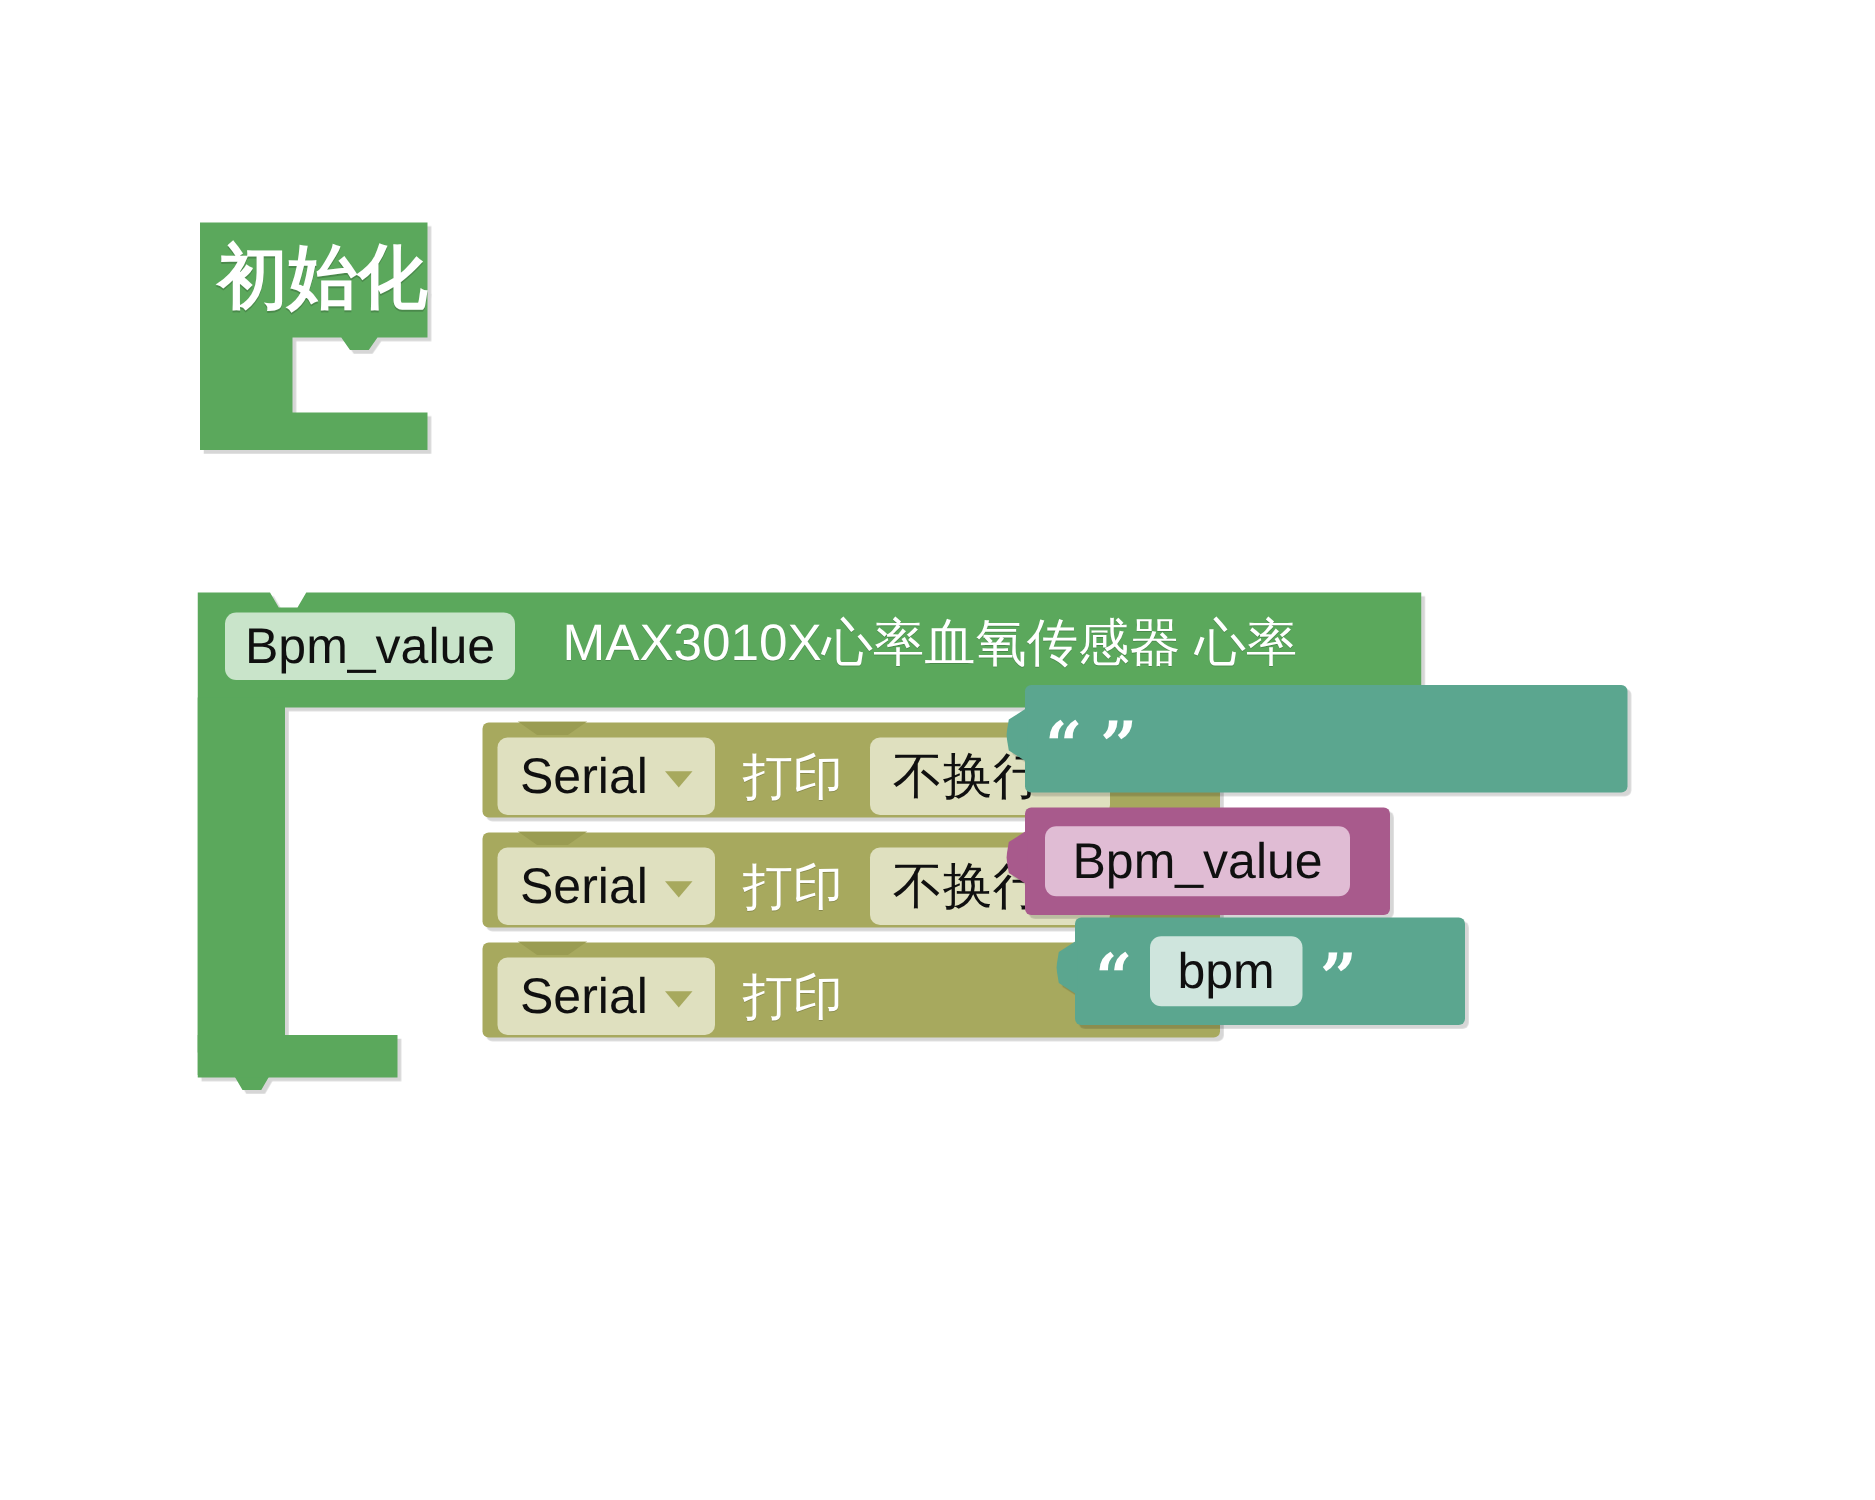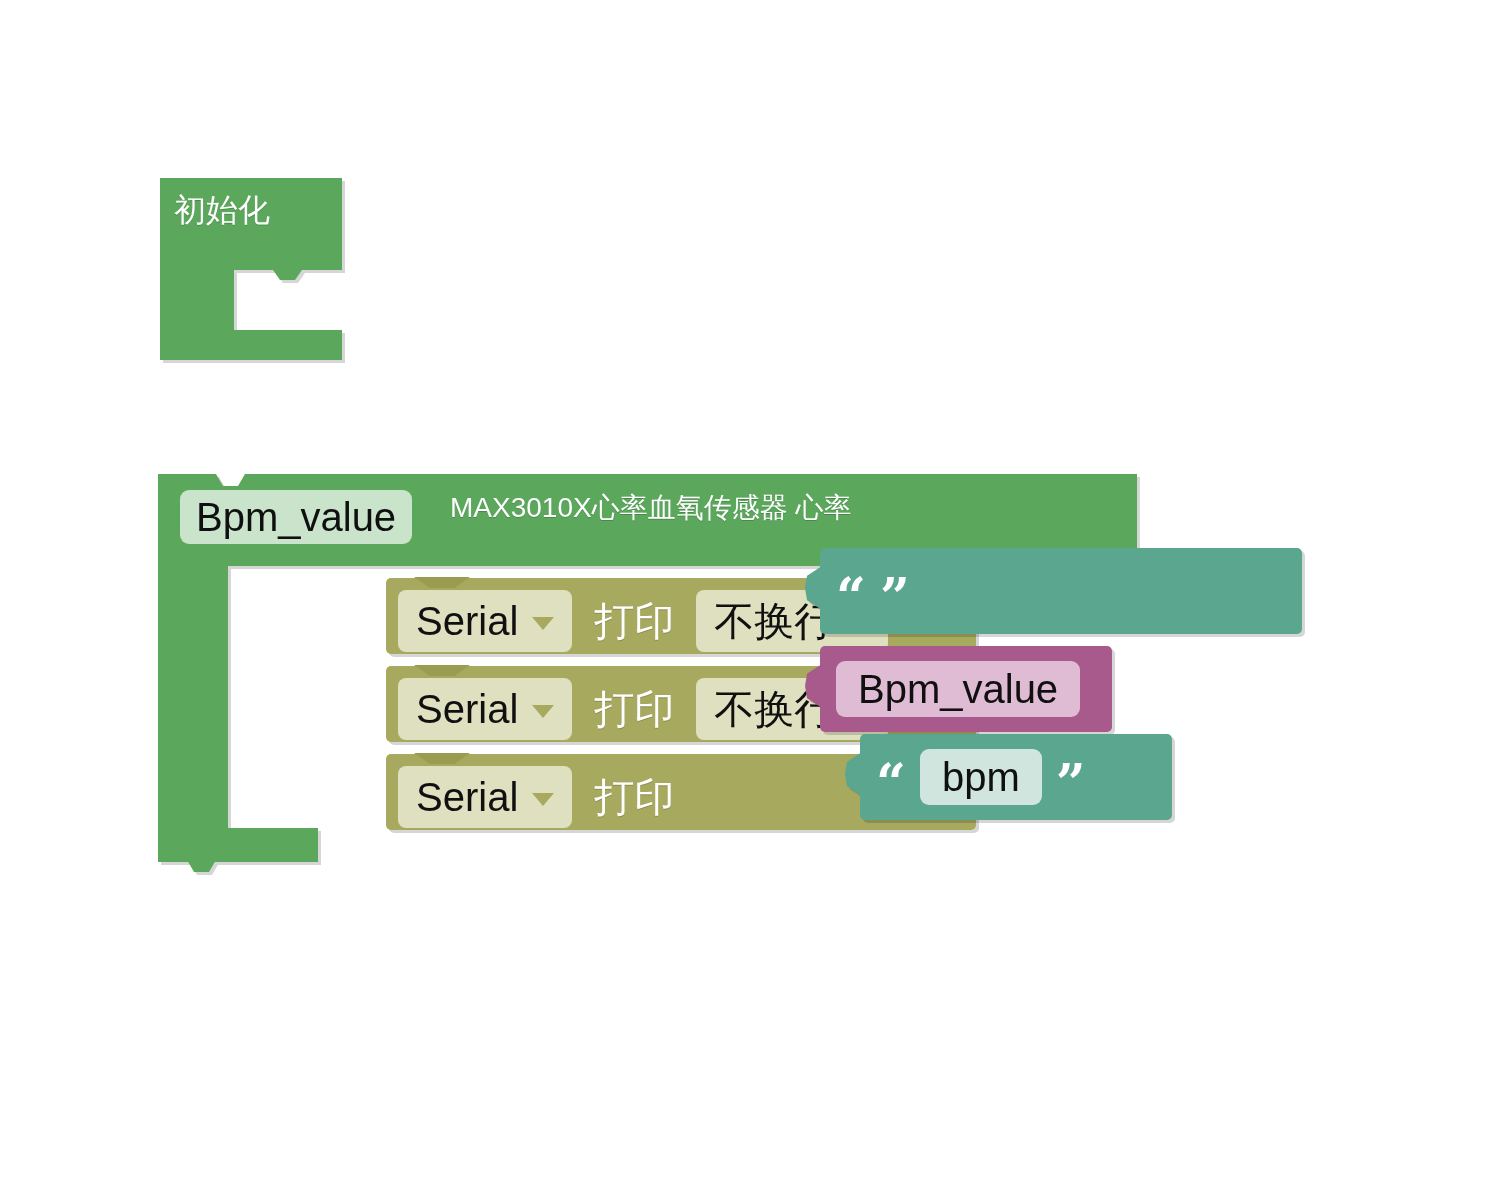--- a/index.html
+++ b/index.html
@@ -28,21 +28,21 @@
     box-sizing: border-box;
   }
 
   .shadow {
     filter: drop-shadow(3px 3px 0px rgba(0,0,0,0.16));
   }
 
   
   .blk-label {
     color: #ffffff;
-    font-size: 28px;
+    font-size: 41px;
     line-height: 1;
     white-space: nowrap;
     text-shadow: 0 1px 0 rgba(0,0,0,0.18);
   }
 
   
   .field {
     display: inline-flex;
     align-items: center;
     border-radius: 8px;
@@ -66,21 +66,22 @@
     left: 152px;
     top: 170px;
     width: 198px;
     height: 198px;
   }
   #init-block .init-svg { display:block; }
   #init-label {
     position: absolute;
     left: 22px;
     top: 24px;
-    font-size: 32px;
+    font-size: 56px;
+    font-weight: bold;
   }
 
   
   #main-block {
     left: 158px;
     top: 468px;
     width: 1000px;
     height: 410px;
   }
   #main-svg { position:absolute; left:0; top:0; display:block; }

